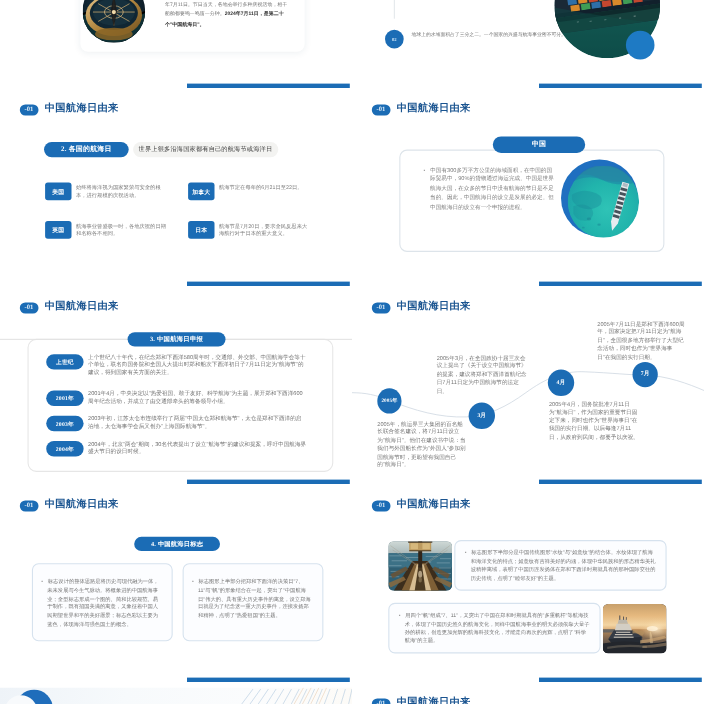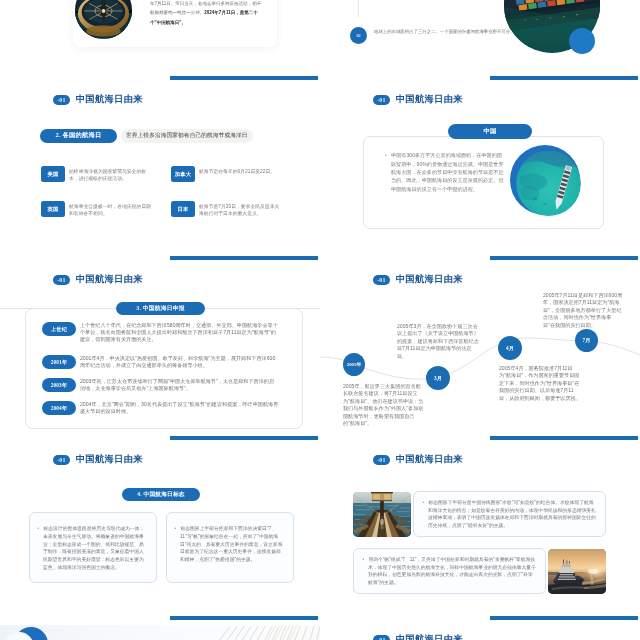--- a/index.html
+++ b/index.html
@@ -4,21 +4,21 @@
 <style>
 html,body{margin:0;padding:0;}
 body{width:640px;height:640px;background:#fff;
   font-family:"Liberation Sans",sans-serif;overflow:hidden;}
 .grid{position:relative;width:640px;height:640px;background:#fdfdfe;}
 .slide{position:absolute;width:320px;height:180px;background:#fff;overflow:hidden;}
 .s-r0{top:-95px}.s-r1{top:85px}.s-r2{top:265px}.s-r3{top:445px}.s-r4{top:625px}
 .s-c0{left:0}.s-c1{left:320px}
 
 
-.hdr{position:absolute;left:18px;top:10px;display:flex;align-items:center;margin-left:35px;}
+.hdr{position:absolute;left:18px;top:10px;display:flex;align-items:center;}
 .hdr-badge{background:#1b6cb5;color:#dbeaf7;font-size:6px;font-weight:700;border-radius:20px;
   padding:0 4.2px;height:10px;line-height:10.4px;letter-spacing:.1px;
   font-family:"Liberation Serif",serif;}
 .hdr-title{color:#1a5490;font-size:9.3px;font-weight:700;letter-spacing:.3px;margin-left:6px;
   font-family:"Liberation Serif",serif;line-height:1;white-space:nowrap;}
 .botbar{position:absolute;height:4px;background:#1b6cb5;left:170px;width:148px;top:171px;}
 
 
 .pill{border-radius:30px;background:#1b6cb5;color:#fff;display:flex;align-items:center;
   justify-content:center;font-weight:700;position:absolute;

